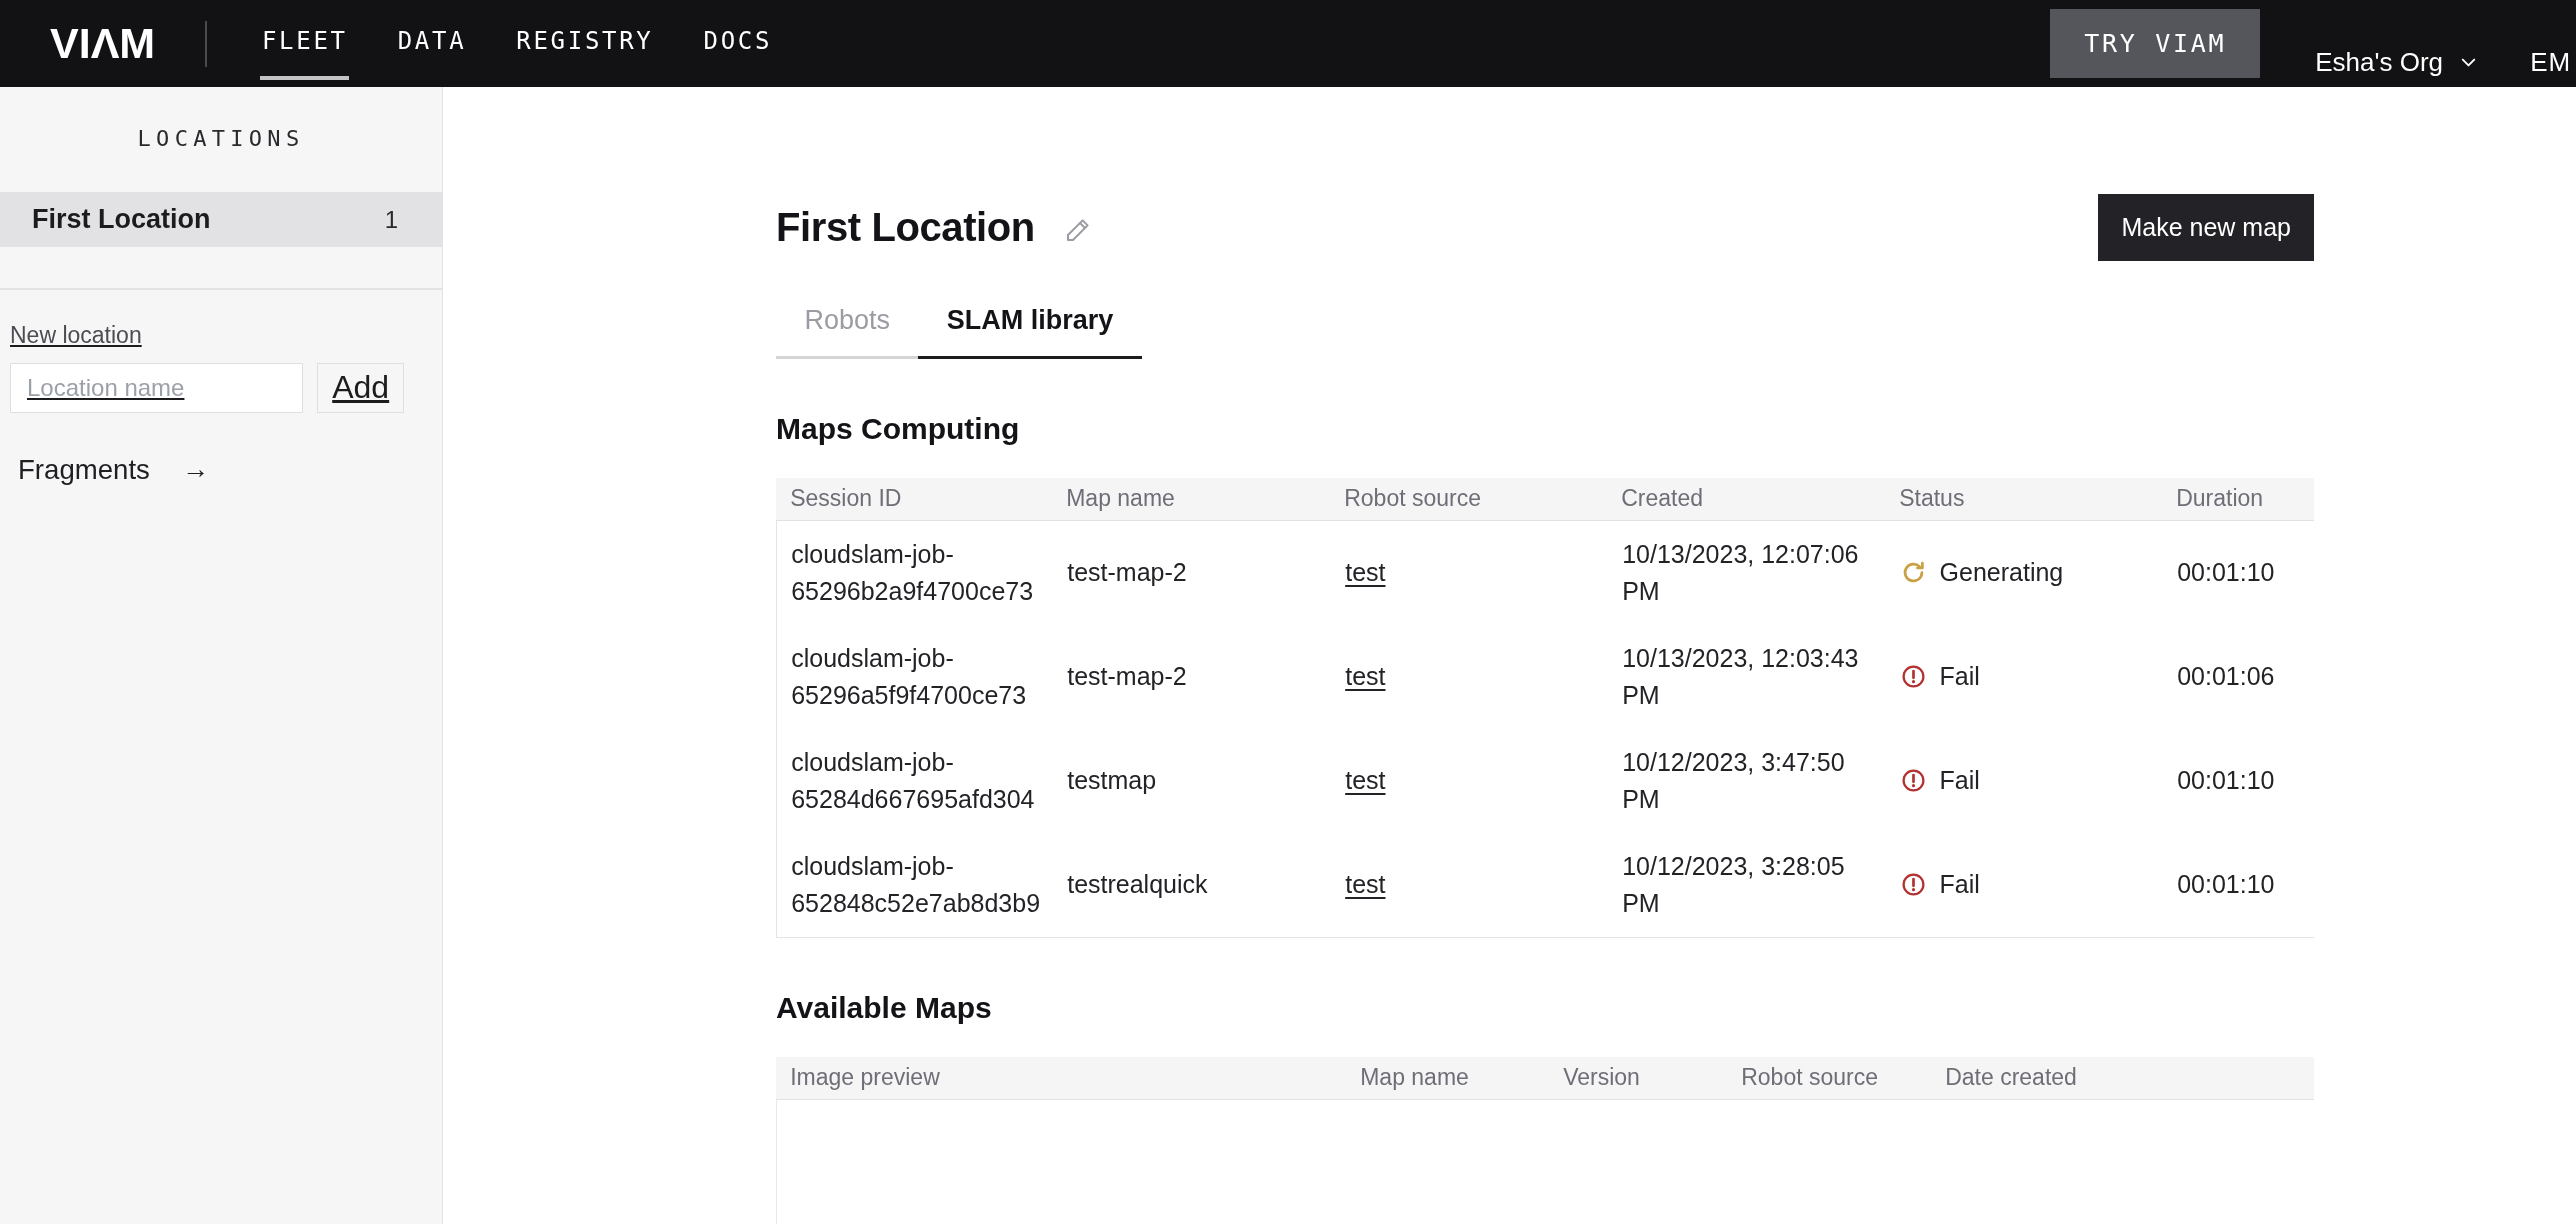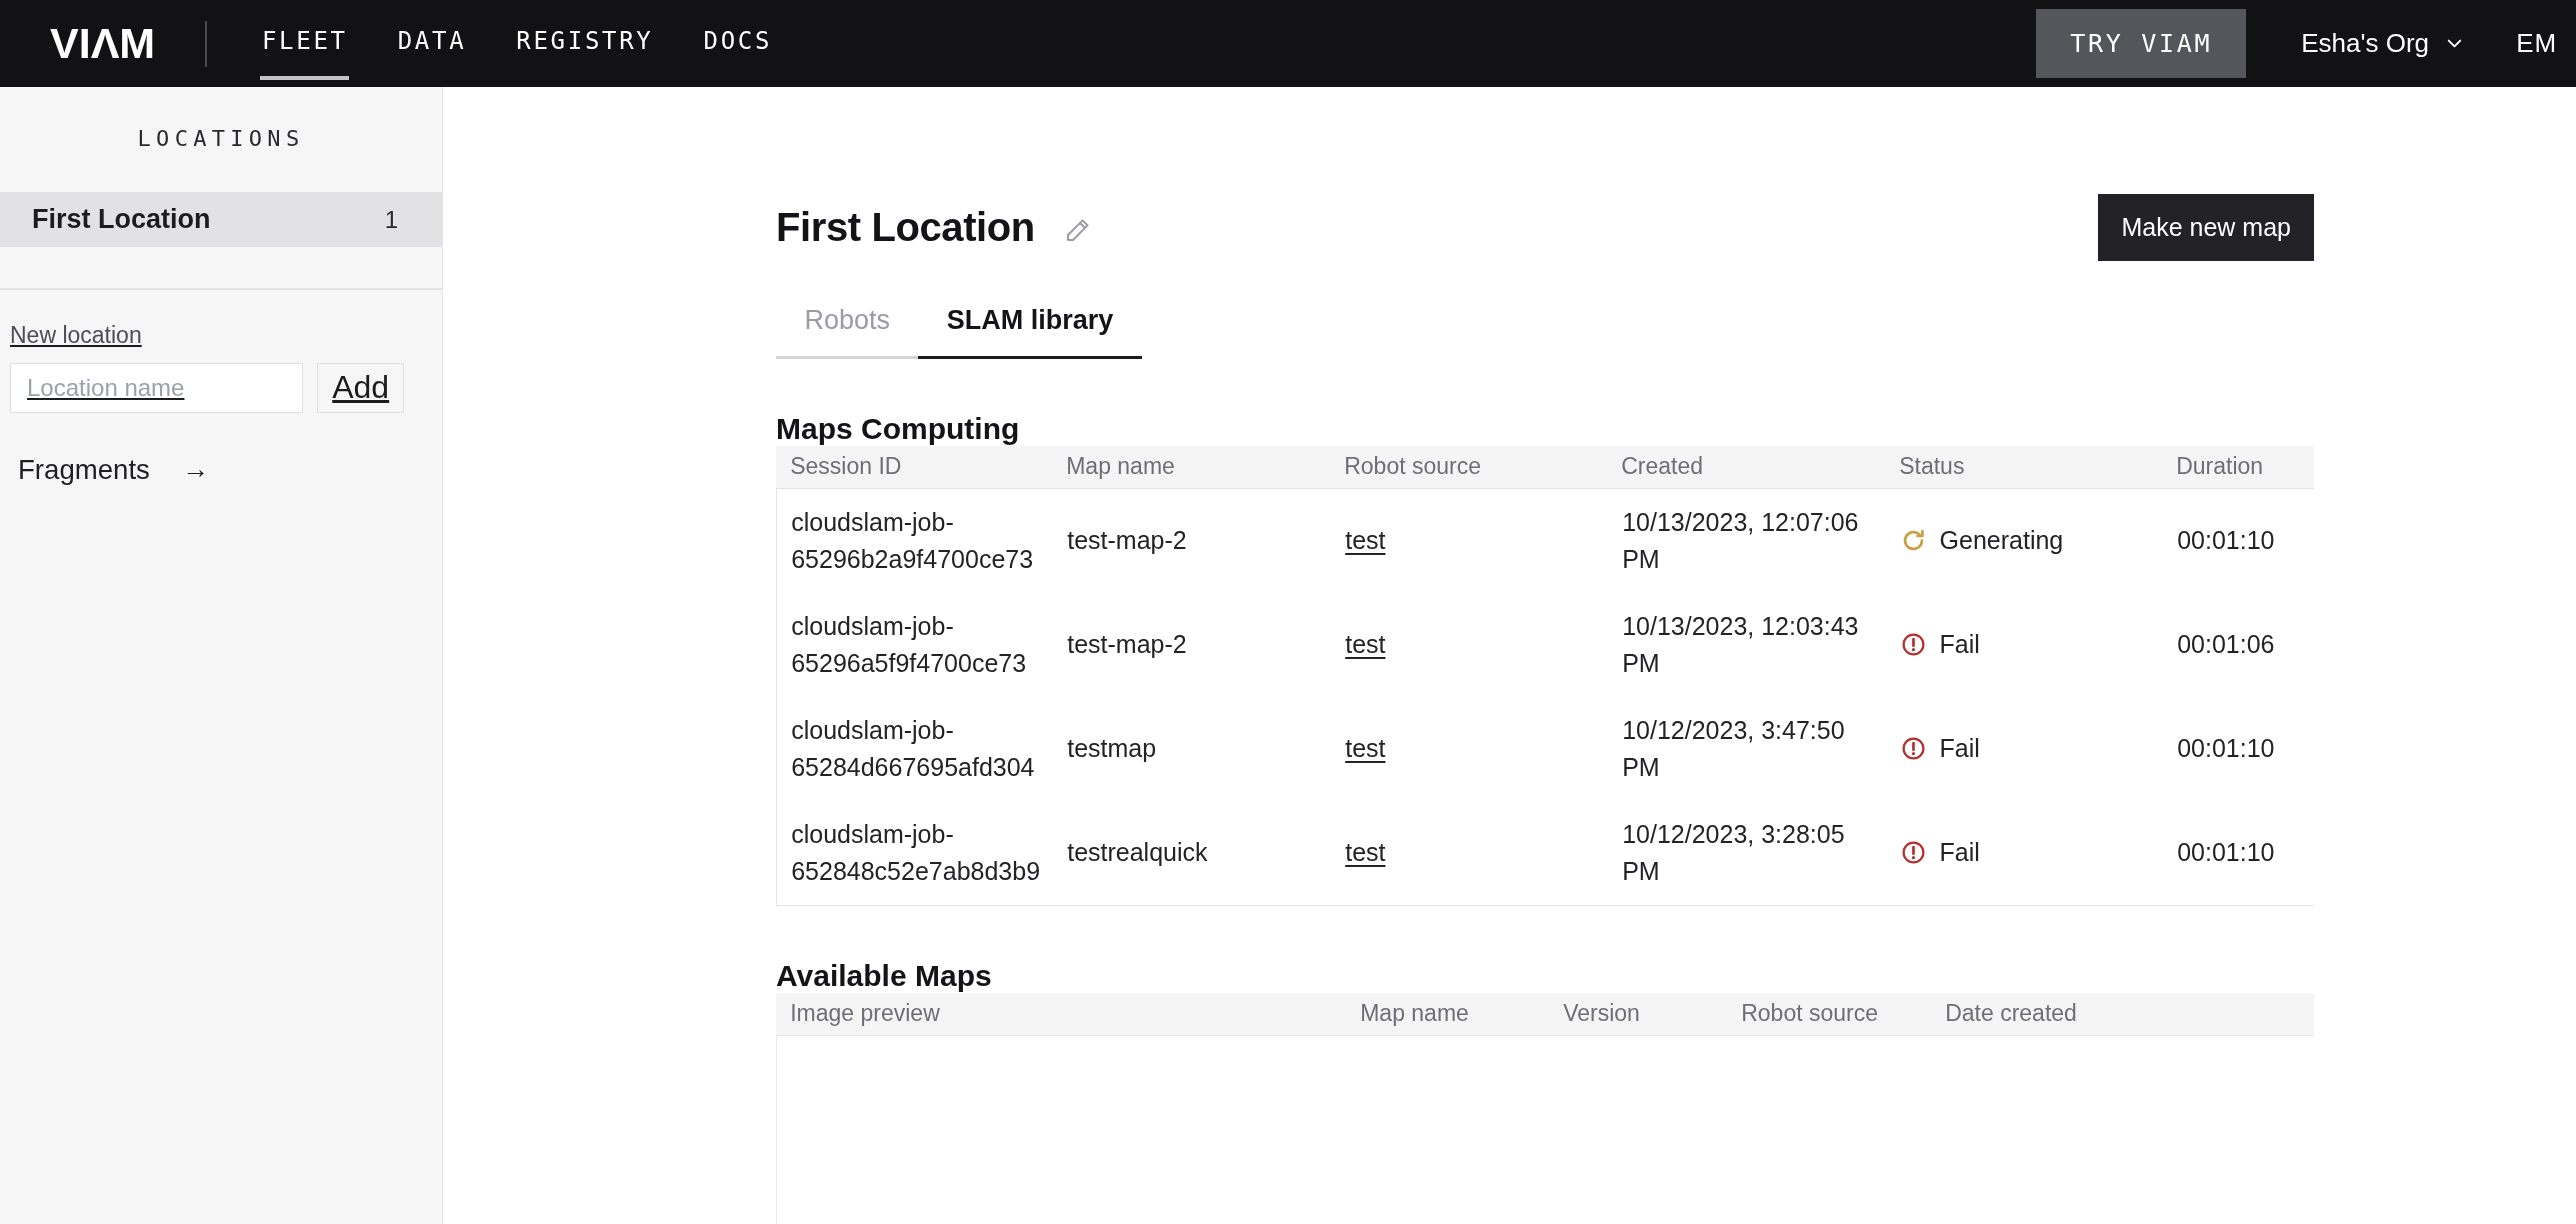--- a/index.html
+++ b/index.html
@@ -25,21 +25,21 @@
   .nav-links { display: flex; gap: 50px; align-items: center; }
   .nav-link {
     font-family: "DejaVu Sans Mono", "Liberation Mono", monospace;
     font-size: 24px; letter-spacing: 2.7px; color: #ffffff; text-decoration: none;
     position: relative; padding-bottom: 5.3px; cursor: pointer;
   }
   .nav-link.active::after {
     content: ""; position: absolute; left: -1.8px; right: -1.8px; bottom: -19.6px;
     height: 3.6px; background: #c3c3c5;
   }
-  .nav-right { margin-left: auto; display: flex; align-items: center; padding-right: 19px; }
+  .nav-right { margin-left: auto; display: flex; align-items: flex-end; padding-right: 5px; }
   .try-viam {
     height: 69px; padding: 0 34px; background: #55565b; color: #fff; border: none;
     font-family: "DejaVu Sans Mono", "Liberation Mono", monospace;
     font-size: 25px; letter-spacing: 2.7px; cursor: pointer;
   }
   .org { margin-left: 55px; display: flex; align-items: center; gap: 14.2px; font-size: 26px; cursor: pointer; }
   .user { margin-left: 50px; font-size: 26px; letter-spacing: 0.9px; cursor: pointer; }
 
   
   .shell { display: flex; height: 1138px; }
@@ -94,21 +94,21 @@
 
   .tabs { margin-top: 44px; display: flex; }
   .tab {
     font-size: 27px; color: #9b9ba3; padding: 0 28.4px 19.6px;
     border-bottom: 3.6px solid #d5d5d7; cursor: pointer;
   }
   .tab.active { color: #141418; font-weight: 700; border-bottom-color: #1c1c1e; }
 
   h2.section-heading { margin: 53px 0 0; font-size: 30px; font-weight: 700; color: #141418; }
 
-  .table { width: 1538px; }
+  .table { margin-top: 32px; width: 1538px; }
   .thead {
     background: #f5f5f6; border-bottom: 1.8px solid #e2e2e4; height: 43px;
     align-items: center; color: #6e6e77; font-size: 23px;
   }
   .mc-grid { display: grid; grid-template-columns: 276px 278px 277px 278px 277px 151px; }
   .am-grid { display: grid; grid-template-columns: 570px 203px 178px 204px 383px; }
   .th, .td { padding: 0 14.2px; overflow: hidden; }
   .tbody { border-left: 1.8px solid #e4e4e6; border-bottom: 1.8px solid #e4e4e6; }
   .tr { height: 104px; align-items: center; font-size: 25px; color: #232327; }
   .td.session { line-height: 1.48; padding-right: 7.1px; }

